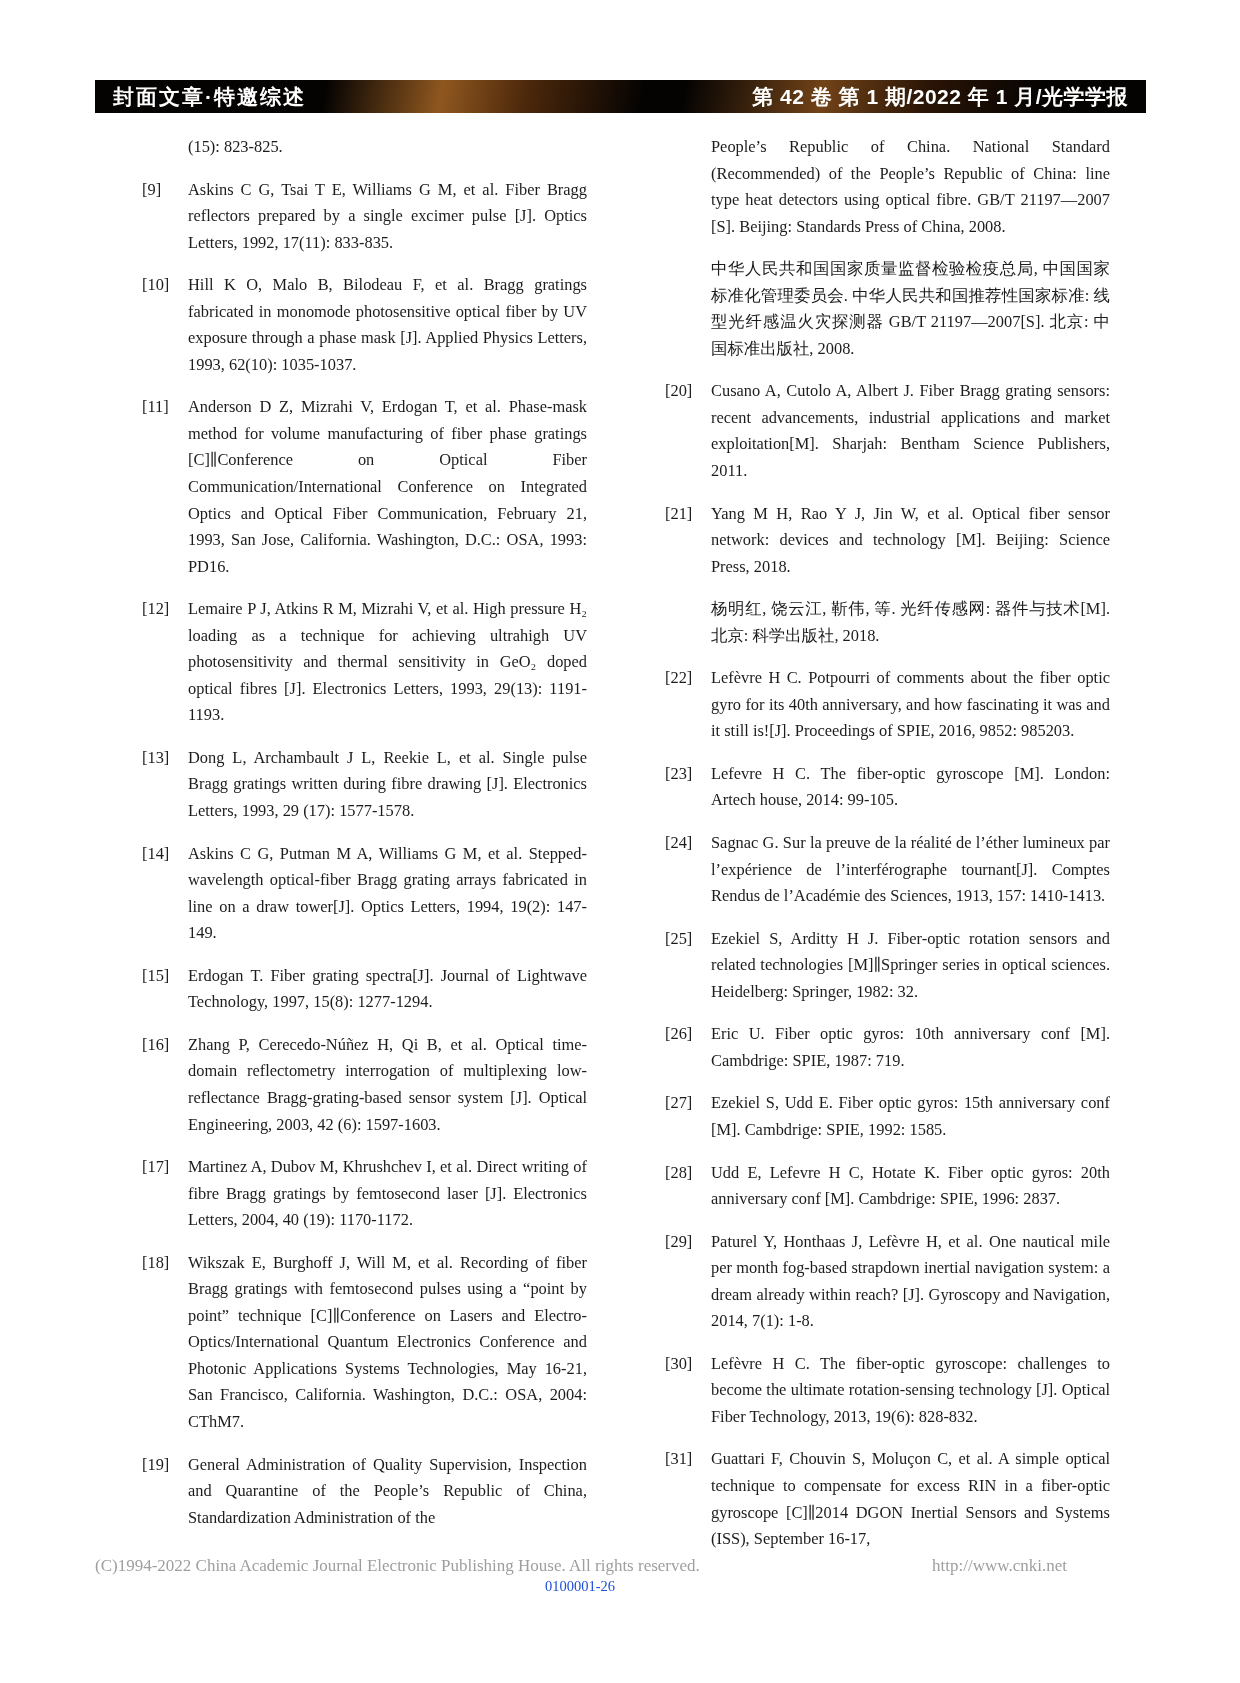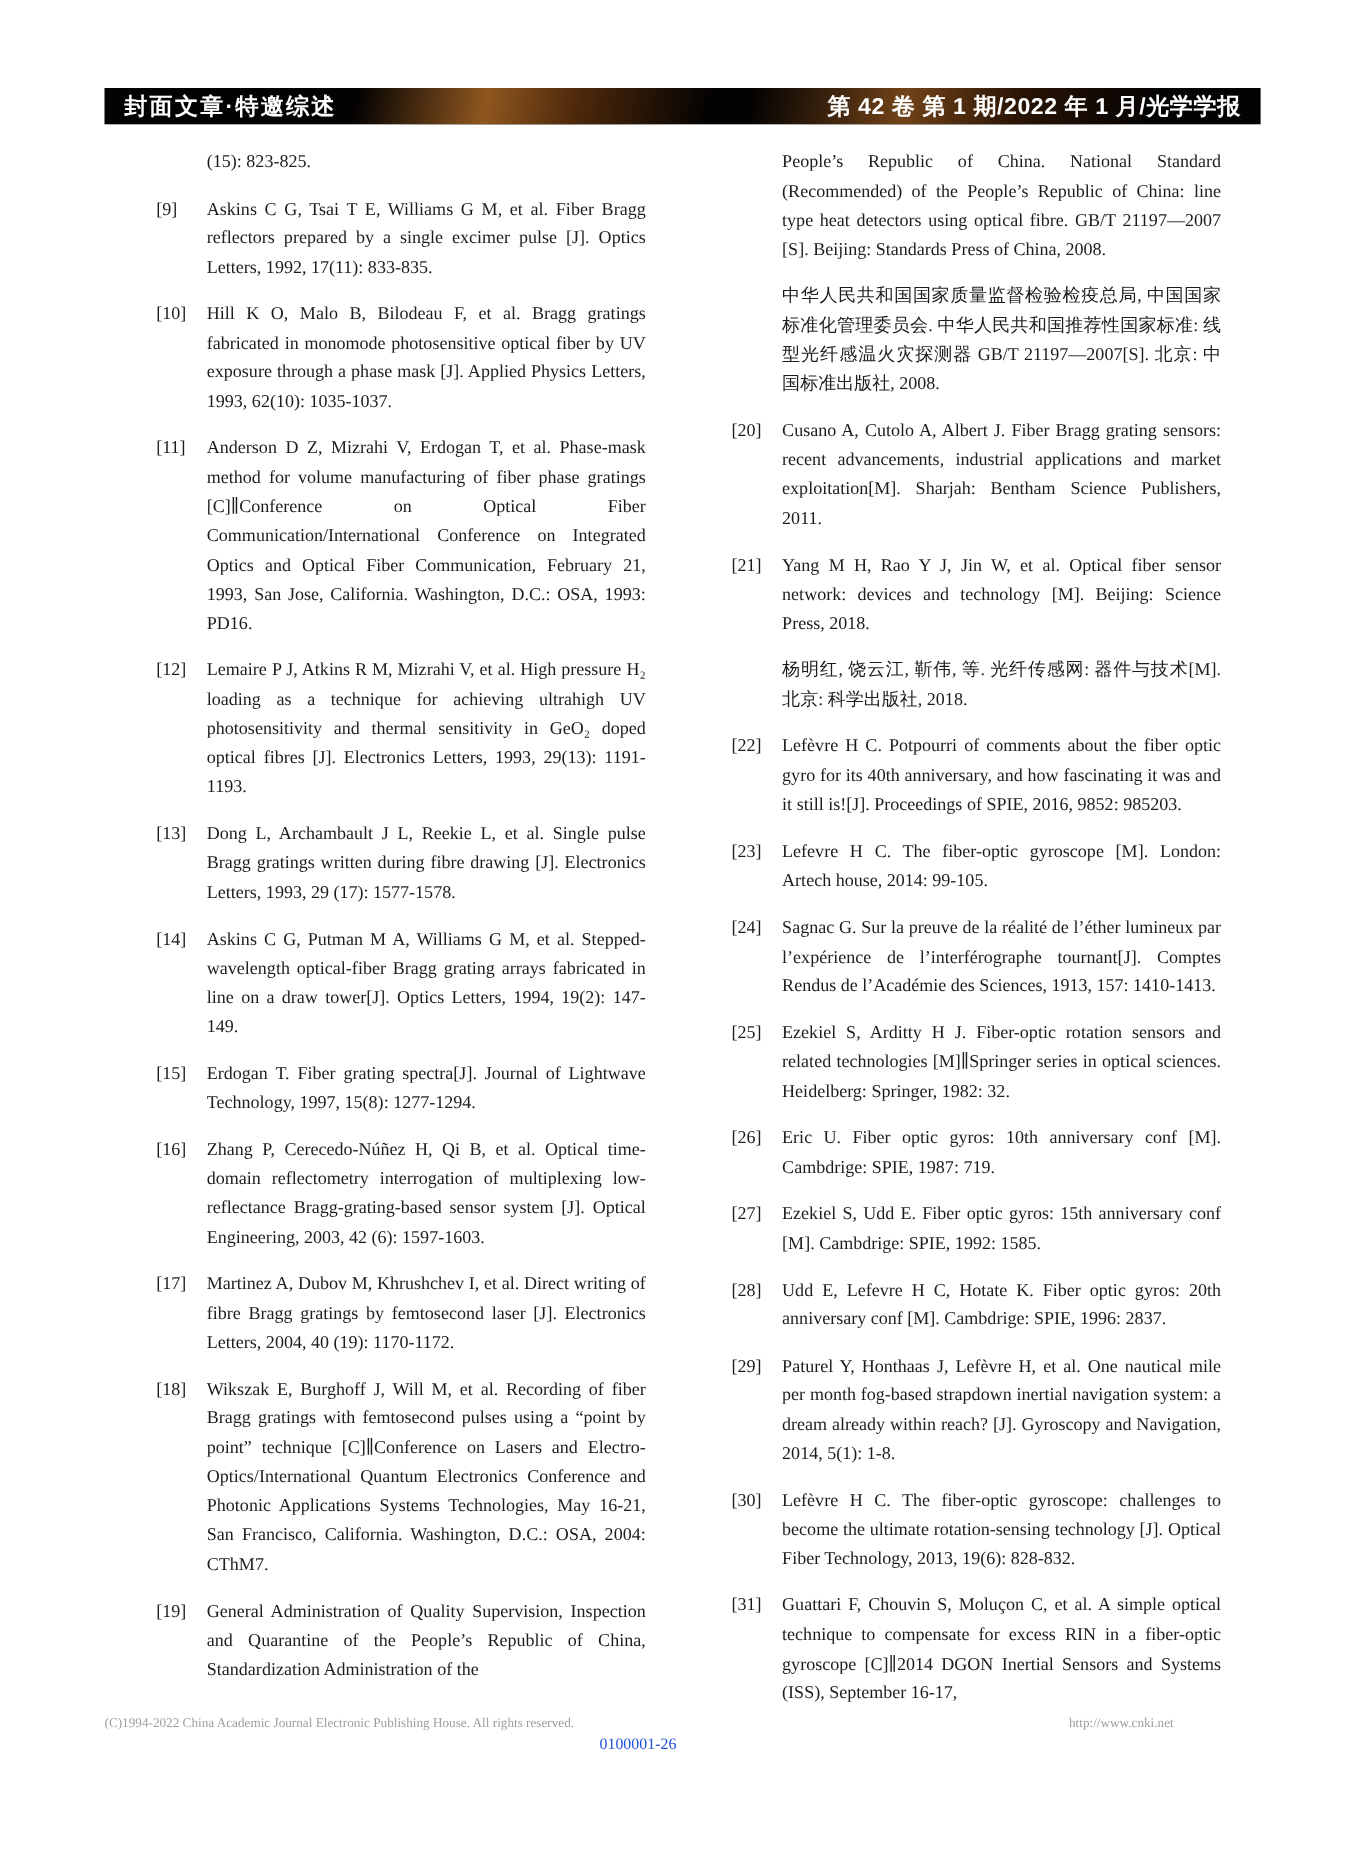--- a/index.html
+++ b/index.html
@@ -36,21 +36,21 @@
   }
   #col-left{left:126px;}
   #col-right{left:649px;}
   .ref{display:flex;margin:16px;}
   .ref-num{flex:0 0 46px;white-space:nowrap;}
   .ref-text{flex:1;text-align:justify;}
   
   .footer-line{
     position:absolute;left:95px;top:1556px;width:972px;
     display:flex;justify-content:space-between;
-    color:#9e9e9e;font-size:12px;line-height:20px;
+    color:#9e9e9e;font-size:17px;line-height:20px;
   }
   .page-number{
     position:absolute;left:4px;top:1577px;width:1152px;
     text-align:center;color:#1d4ed8;font-size:14.5px;line-height:18px;
   }
 </style>
 </head>
 <body>
 
 <div class="page">
@@ -155,21 +155,21 @@
       <div class="ref">
         <span class="ref-num">[27]</span>
         <div class="ref-text">Ezekiel S, Udd E. Fiber optic gyros: 15th anniversary conf [M]. Cambdrige: SPIE, 1992: 1585.</div>
       </div>
       <div class="ref">
         <span class="ref-num">[28]</span>
         <div class="ref-text">Udd E, Lefevre H C, Hotate K. Fiber optic gyros: 20th anniversary conf [M]. Cambdrige: SPIE, 1996: 2837.</div>
       </div>
       <div class="ref">
         <span class="ref-num">[29]</span>
-        <div class="ref-text">Paturel Y, Honthaas J, Lefèvre H, et al. One nautical mile per month fog-based strapdown inertial navigation system: a dream already within reach? [J]. Gyroscopy and Navigation, 2014, 5(1): 1-8.</div>
+        <div class="ref-text">Paturel Y, Honthaas J, Lefèvre H, et al. One nautical mile per month fog-based strapdown inertial navigation system: a dream already within reach? [J]. Gyroscopy and Navigation, 2014, 7(1): 1-8.</div>
       </div>
       <div class="ref">
         <span class="ref-num">[30]</span>
         <div class="ref-text">Lefèvre H C. The fiber-optic gyroscope: challenges to become the ultimate rotation-sensing technology [J]. Optical Fiber Technology, 2013, 19(6): 828-832.</div>
       </div>
       <div class="ref">
         <span class="ref-num">[31]</span>
         <div class="ref-text">Guattari F, Chouvin S, Moluçon C, et al. A simple optical technique to compensate for excess RIN in a fiber-optic gyroscope [C]∥2014 DGON Inertial Sensors and Systems (ISS), September 16-17,</div>
       </div>
     </div>

